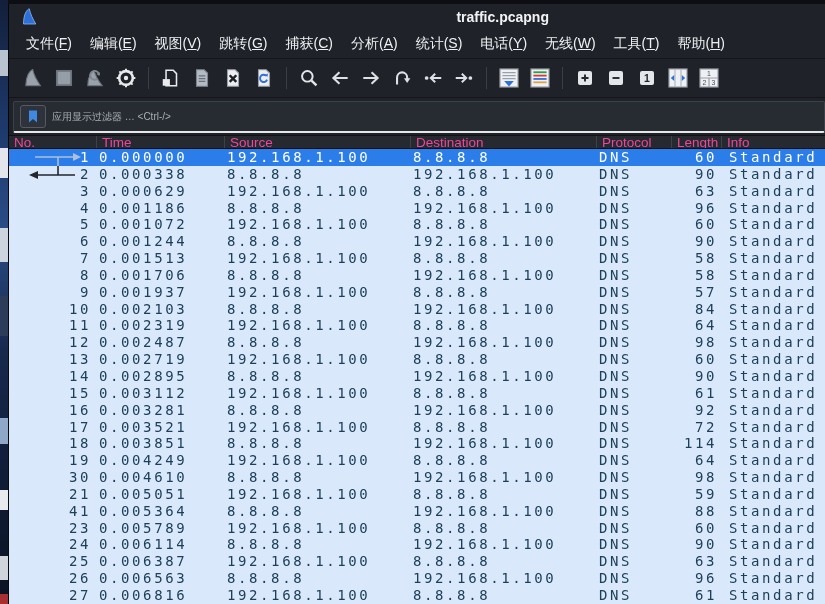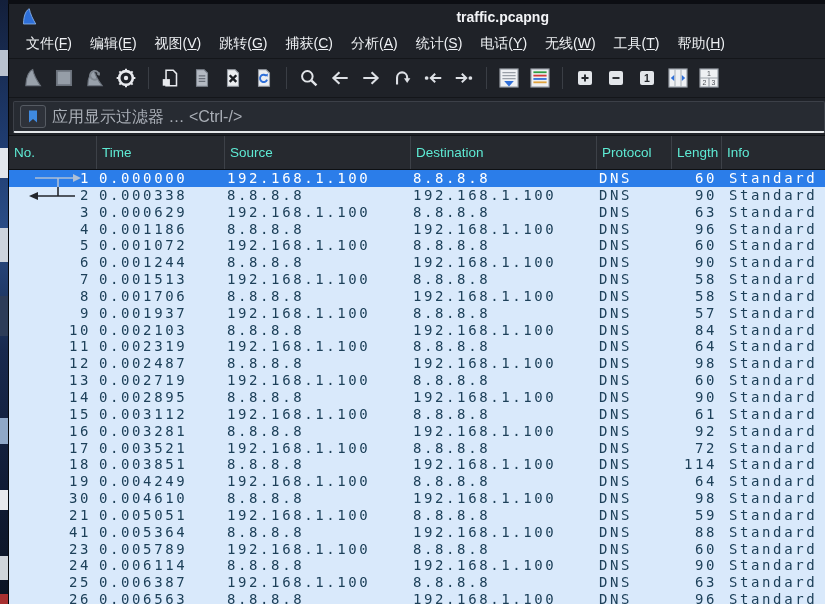--- a/index.html
+++ b/index.html
@@ -30,25 +30,25 @@
   .tool-btn{width:28px;height:28px;flex:none;display:flex;align-items:center;justify-content:center;margin-right:3px;border-radius:3px;}
   .tool-sep{width:1px;height:22px;background:#3a3e45;margin:0 8px 0 5px;flex:none;}
 
   .filterbar{height:32px;flex:none;display:flex;align-items:stretch;padding:3px 0 2px 4px;
     background:#1f2228;border-top:1px solid #14161a;}
   .filterfield{flex:1;display:flex;align-items:center;gap:6px;background:#272b32;
     border:1px solid #3c4048;border-bottom:2px solid #e4e6e9;border-radius:2px;padding:0 6px;}
   .bookmark-btn{width:24px;height:21px;flex:none;display:flex;align-items:center;justify-content:center;
     background:#2e323a;border:1px solid #565b63;border-radius:3px;}
   .filterfield input{flex:1;background:transparent;border:none;outline:none;
-    color:#ffffff;font-size:16px;padding:0;}
+    color:#ffffff;font-size:10px;padding:0;}
   .filterfield input::placeholder{color:#a9aeb6;opacity:1;}
 
   .grid7{display:grid;grid-template-columns:88px 128px 186px 186px 75px 50px 1fr;}
-  .header{height:35px;flex:none;background:#26292f;color:#5eead4;font-size:13.5px;
+  .header{height:14px;flex:none;background:#26292f;color:#ec4899;font-size:13.5px;
     border-top:1px solid #101216;border-bottom:1px solid #0e1013;box-sizing:border-box;}
   .hcell{display:flex;align-items:center;padding-left:5px;border-right:1px solid #3d4148;
     overflow:hidden;white-space:nowrap;box-sizing:border-box;}
   .hcell:last-child{border-right:none;}
 
   .list{flex:1;position:relative;overflow:hidden;background:#d9e9fb;
     font-family:"DejaVu Sans Mono",monospace;font-size:14px;letter-spacing:2.6px;color:#1d4059;}
   .row{height:16.85px;line-height:16.9px;position:relative;white-space:nowrap;}
   .row.selected{background:#2b7de9;color:#ffffff;}
   .row span{overflow:hidden;box-sizing:border-box;display:block;}

